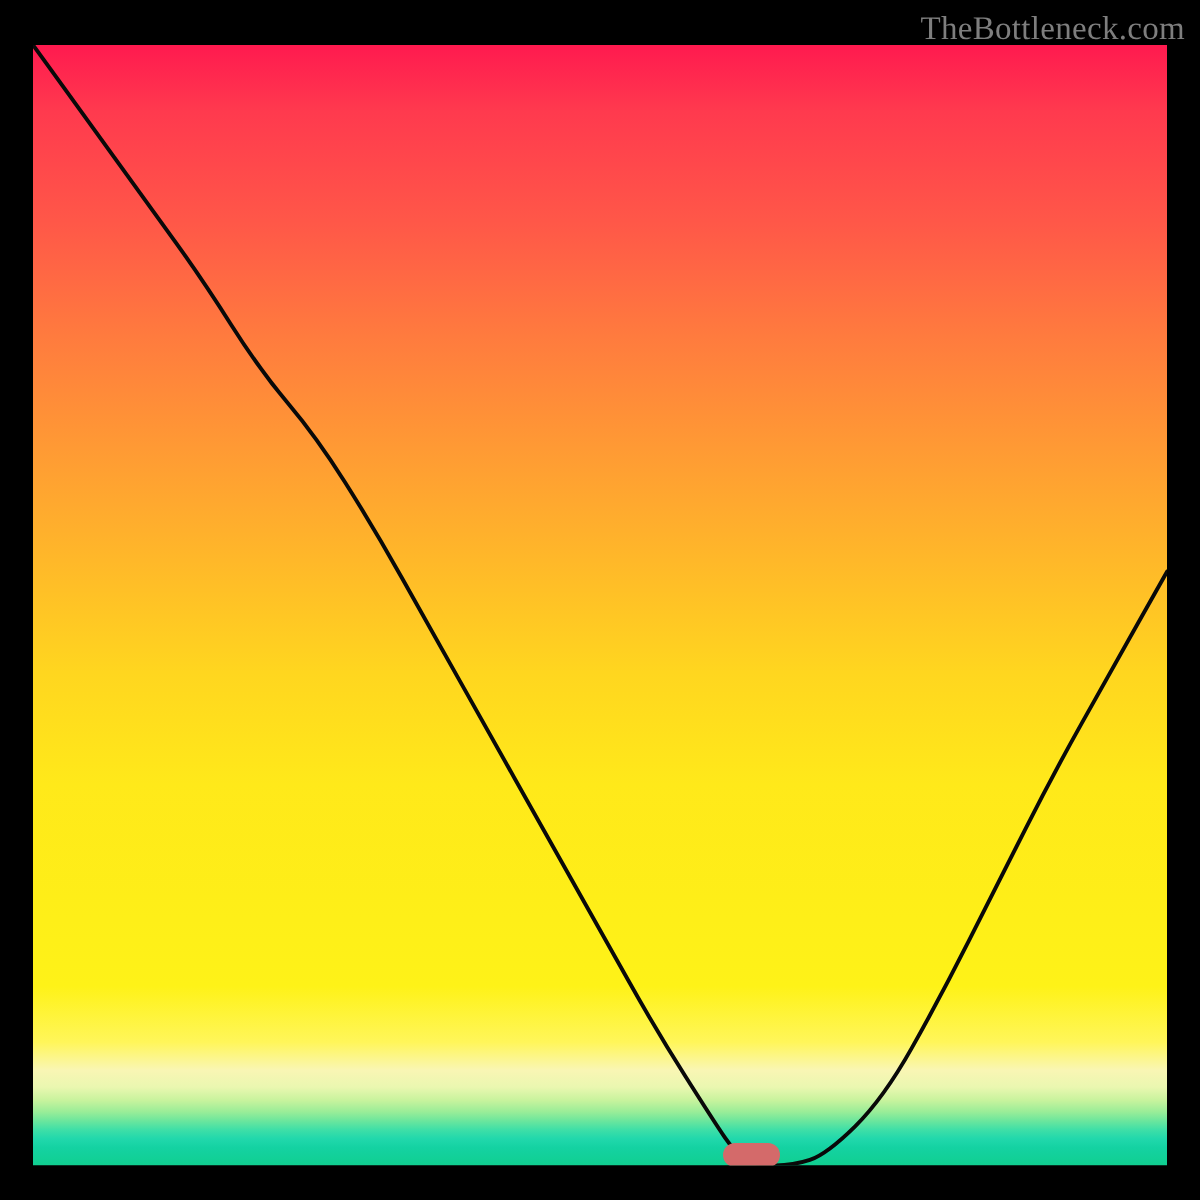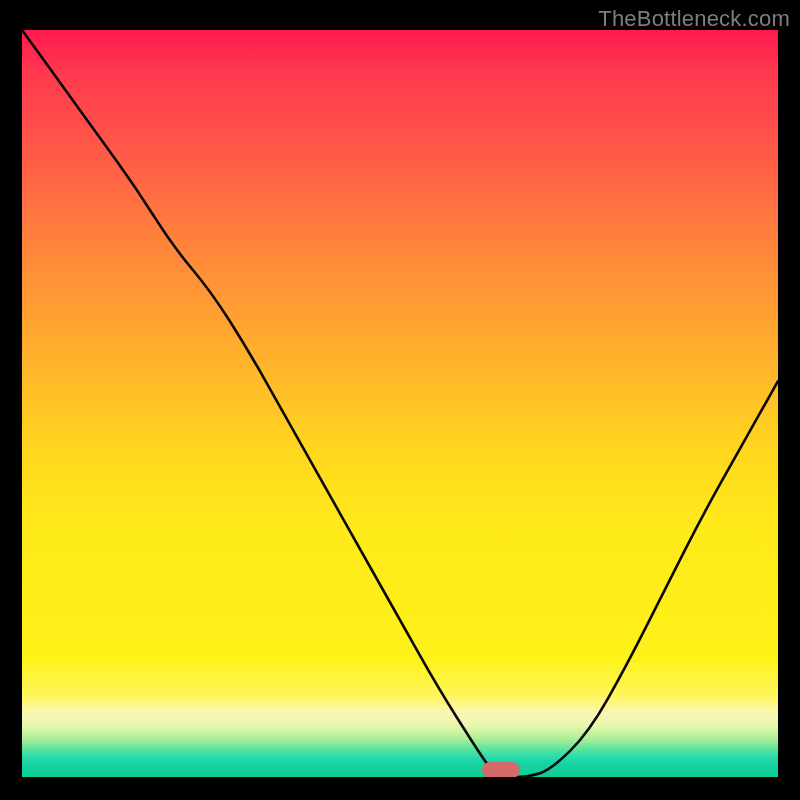--- a/index.html
+++ b/index.html
@@ -74,21 +74,21 @@
     z-index: 2;
     background: #d46a6a;
     border-radius: 10px;
   }
 </style>
 </head>
 <body style="background: rgb(0, 0, 0);">
 
 <div class="wrap">
 
-  <div class="watermark" style="color: rgb(126, 126, 126);">TheBottleneck.com</div>
+  <div class="watermark" style="color: rgb(126, 126, 126); font-family: Liberation Serif, serif;">TheBottleneck.com</div>
 
   <div class="plot" style="left: 22px; top: 30px; width: 756px; height: 747px;">
     <div class="heat"></div>
 
     <svg class="curve" viewBox="0 0 756 747" preserveAspectRatio="none">
       <path id="curve-path" d="M 0.0 0.0 Q 0.0 0.0 18.9 26.1 Q 37.8 52.3 56.7 78.4 Q 75.6 104.6 94.5 130.7 Q 113.4 156.9 132.3 186.8 Q 151.2 216.6 170.1 239.0 Q 189.0 261.4 207.9 291.3 Q 226.8 321.2 245.7 354.8 Q 264.6 388.4 283.5 422.1 Q 302.4 455.7 321.3 489.3 Q 340.2 522.9 359.1 556.5 Q 378.0 590.1 396.9 623.7 Q 415.8 657.4 434.7 687.2 Q 453.6 717.1 461.2 728.3 Q 468.7 739.5 476.3 743.3 Q 483.8 747.0 495.2 747.0 Q 506.5 747.0 517.9 743.3 Q 529.2 739.5 548.1 720.9 Q 567.0 702.2 585.9 668.6 Q 604.8 635.0 623.7 597.6 Q 642.6 560.3 661.5 522.9 Q 680.4 485.6 699.3 451.9 Q 718.2 418.3 737.1 384.7 T 756.0 351.1" fill="none" stroke="#090909" stroke-width="2.6" stroke-linecap="round" stroke-linejoin="round"></path>
     </svg>
 
     <div id="marker" class="marker" style="left: 460px; top: 732px; width: 38px; height: 16px; border-radius: 8px; background: rgb(212, 106, 106);"></div>
   </div>

